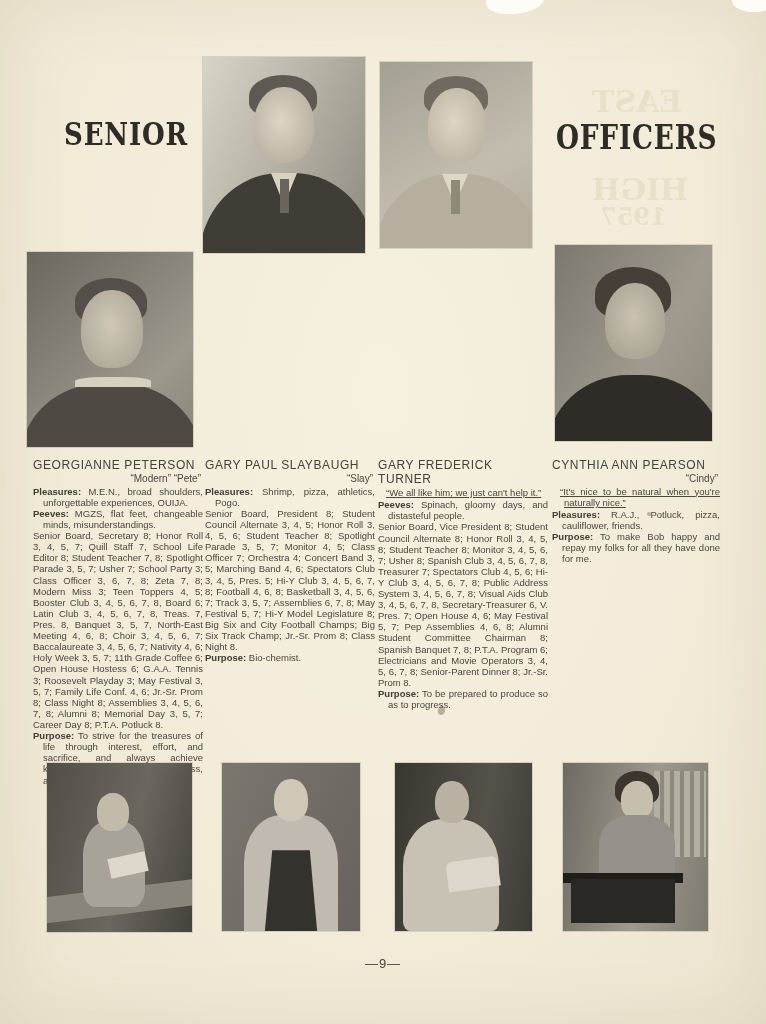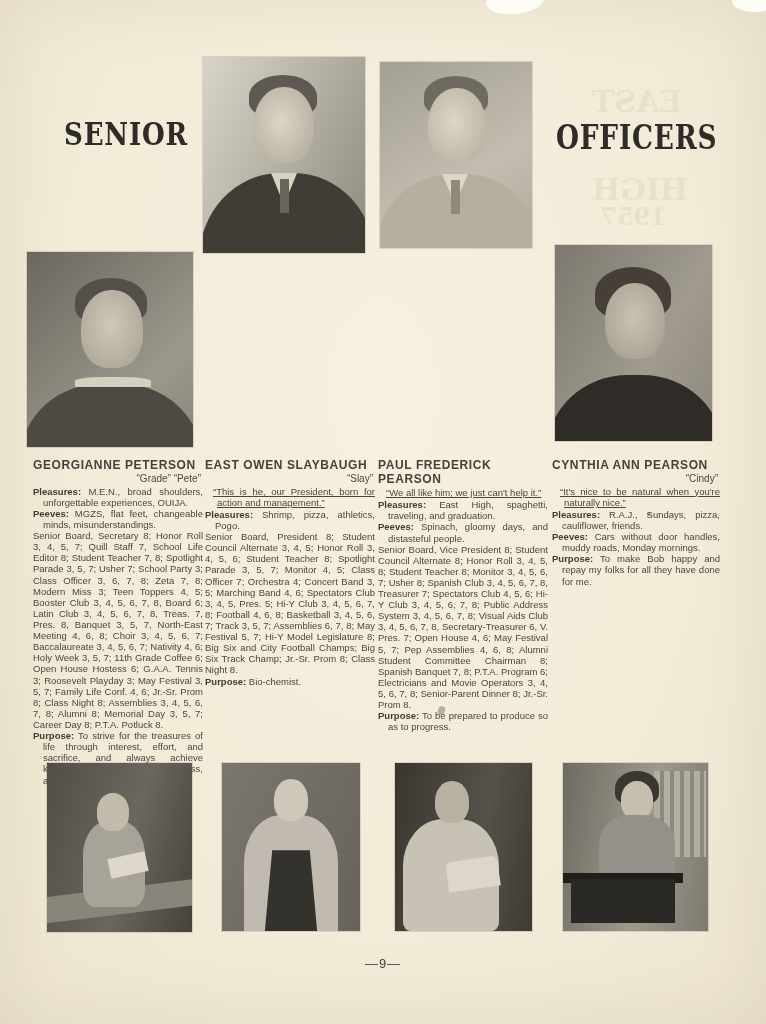--- a/index.html
+++ b/index.html
@@ -103,21 +103,21 @@
   #c-4 .hair{left:52px; top:8px; width:44px; height:34px; background:#3b3630;}
   #c-4 .head{left:58px; top:18px; width:32px; height:38px; background:#c6bfae;}
   #c-4 .torso{left:36px; top:52px; width:76px; height:72px; background:#95908a; border-radius:40% 40% 0 0;}
   #c-4 .typewriter{left:8px; bottom:8px; width:104px; height:44px; background:#2a2824;}
   #c-4 .carriage{left:0px; bottom:48px; width:120px; height:10px; background:#1f1e1b;}
 
   
   .col{position:absolute; top:458px; width:170px; font-size:9.5px; line-height:1.17;
        text-align:justify; z-index:2;}
   #col-1{left:33px;} #col-2{left:205px;} #col-3{left:378px;} #col-4{left:552px; width:168px;}
-  .name{font-size:12px; letter-spacing:0.6px; color:#45413b; margin:0 0 1px 0; font-weight:700; text-align:left;}
+  .name{font-size:12px; letter-spacing:0.6px; color:#45413b; margin:0 0 1px 0; font-weight:400; text-align:left;}
   .nick{text-align:right; font-size:10px; margin:0 2px 1px 0;}
   .quote{padding-left:12px; text-indent:-4px; margin:0 0 1px 0;text-decoration:underline;}
   .hang{padding-left:10px; text-indent:-10px; margin:0;}
   .acts{margin:0;}
   .col b{font-weight:bold; color:#403c35;}
 
   #page-number{position:absolute; left:0; right:0; top:956px; text-align:center;
     font-size:13px; color:#45413a; letter-spacing:1px; z-index:2;}
 </style>
 </head>
@@ -161,51 +161,48 @@
   </div>
 
   <div class="photo" id="p-cynthia">
     <div class="hair"></div>
     <div class="head"></div>
     <div class="torso"></div>
   </div>
 
   <div class="col" id="col-1">
     <h3 class="name">GEORGIANNE PETERSON</h3>
-    <div class="nick">“Grade” “Pete”</div>
+    <div class="nick">“Modern” “Pete”</div>
     <p class="hang"><b>Pleasures:</b> <span>M.E.N., broad shoulders, unforgettable experiences, OUIJA.</span></p>
     <p class="hang"><b>Peeves:</b> <span>MGZS, flat feet, changeable minds, misunderstandings.</span></p>
     <p class="acts">Senior Board, Secretary 8; Honor Roll 3, 4, 5, 7; Quill Staff 7, School Life Editor 8; Student Teacher 7, 8; Spotlight Parade 3, 5, 7; Usher 7; School Party 3; Class Officer 3, 6, 7, 8; Zeta 7, 8; Modern Miss 3; Teen Toppers 4, 5; Booster Club 3, 4, 5, 6, 7, 8, Board 6; Latin Club 3, 4, 5, 6, 7, 8, Treas. 7, Pres. 8, Banquet 3, 5, 7, North-East Meeting 4, 6, 8; Choir 3, 4, 5, 6, 7; Baccalaureate 3, 4, 5, 6, 7; Nativity 4, 6; Holy Week 3, 5, 7; 11th Grade Coffee 6; Open House Hostess 6; G.A.A. Tennis 3; Roosevelt Playday 3; May Festival 3, 5, 7; Family Life Conf. 4, 6; Jr.-Sr. Prom 8; Class Night 8; Assemblies 3, 4, 5, 6, 7, 8; Alumni 8; Memorial Day 3, 5, 7; Career Day 8; P.T.A. Potluck 8.</p>
     <p class="hang"><b>Purpose:</b> <span>To strive for the treasures of life through interest, effort, and sacrifice, and always achieve knowledge, experience, happiness, and friends.</span></p>
   </div>
 
   <div class="col" id="col-2">
-    <h3 class="name">EAST OWEN SLAYBAUGH</h3>
+    <h3 class="name">GARY PAUL SLAYBAUGH</h3>
     <div class="nick">“Slay”</div>
-    <div class="quote">“This is he, our President, born for action and management.”</div>
     <p class="hang"><b>Pleasures:</b> <span>Shrimp, pizza, athletics, Pogo.</span></p>
     <p class="acts">Senior Board, President 8; Student Council Alternate 3, 4, 5; Honor Roll 3, 4, 5, 6; Student Teacher 8; Spotlight Parade 3, 5, 7; Monitor 4, 5; Class Officer 7; Orchestra 4; Concert Band 3, 5; Marching Band 4, 6; Spectators Club 3, 4, 5, Pres. 5; Hi-Y Club 3, 4, 5, 6, 7, 8; Football 4, 6, 8; Basketball 3, 4, 5, 6, 7; Track 3, 5, 7; Assemblies 6, 7, 8; May Festival 5, 7; Hi-Y Model Legislature 8; Big Six and City Football Champs; Big Six Track Champ; Jr.-Sr. Prom 8; Class Night 8.</p>
     <p class="hang"><b>Purpose:</b> <span>Bio-chemist.</span></p>
   </div>
 
   <div class="col" id="col-3">
-    <h3 class="name">PAUL FREDERICK PEARSON</h3>
+    <h3 class="name">GARY FREDERICK TURNER</h3>
     <div class="quote">“We all like him; we just can't help it.”</div>
-    <p class="hang"><b>Pleasures:</b> <span>East High, spaghetti, traveling, and graduation.</span></p>
     <p class="hang"><b>Peeves:</b> <span>Spinach, gloomy days, and distasteful people.</span></p>
     <p class="acts">Senior Board, Vice President 8; Student Council Alternate 8; Honor Roll 3, 4, 5, 8; Student Teacher 8; Monitor 3, 4, 5, 6, 7; Usher 8; Spanish Club 3, 4, 5, 6, 7, 8, Treasurer 7; Spectators Club 4, 5, 6; Hi-Y Club 3, 4, 5, 6, 7, 8; Public Address System 3, 4, 5, 6, 7, 8; Visual Aids Club 3, 4, 5, 6, 7, 8, Secretary-Treasurer 6, V. Pres. 7; Open House 4, 6; May Festival 5, 7; Pep Assemblies 4, 6, 8; Alumni Student Committee Chairman 8; Spanish Banquet 7, 8; P.T.A. Program 6; Electricians and Movie Operators 3, 4, 5, 6, 7, 8; Senior-Parent Dinner 8; Jr.-Sr. Prom 8.</p>
     <p class="hang"><b>Purpose:</b> <span>To be prepared to produce so as to progress.</span></p>
   </div>
 
   <div class="col" id="col-4">
     <h3 class="name">CYNTHIA ANN PEARSON</h3>
     <div class="nick">“Cindy”</div>
     <div class="quote">“It's nice to be natural when you're naturally nice.”</div>
-    <p class="hang"><b>Pleasures:</b> <span>R.A.J., Sundays, pizza, cauliflower, friends.</span></p>
-    <p class="hang"><b>Peeves:</b> <span>Cars without door handles, muddy roads, Monday mornings.</span></p>
+    <p class="hang"><b>Pleasures:</b> <span>R.A.J., Potluck, pizza, cauliflower, friends.</span></p>
     <p class="hang"><b>Purpose:</b> <span>To make Bob happy and repay my folks for all they have done for me.</span></p>
   </div>
 
   <div class="photo" id="c-1">
     <div class="bench"></div>
     <div class="torso"></div>
     <div class="head"></div>
     <div class="book"></div>
   </div>
 

